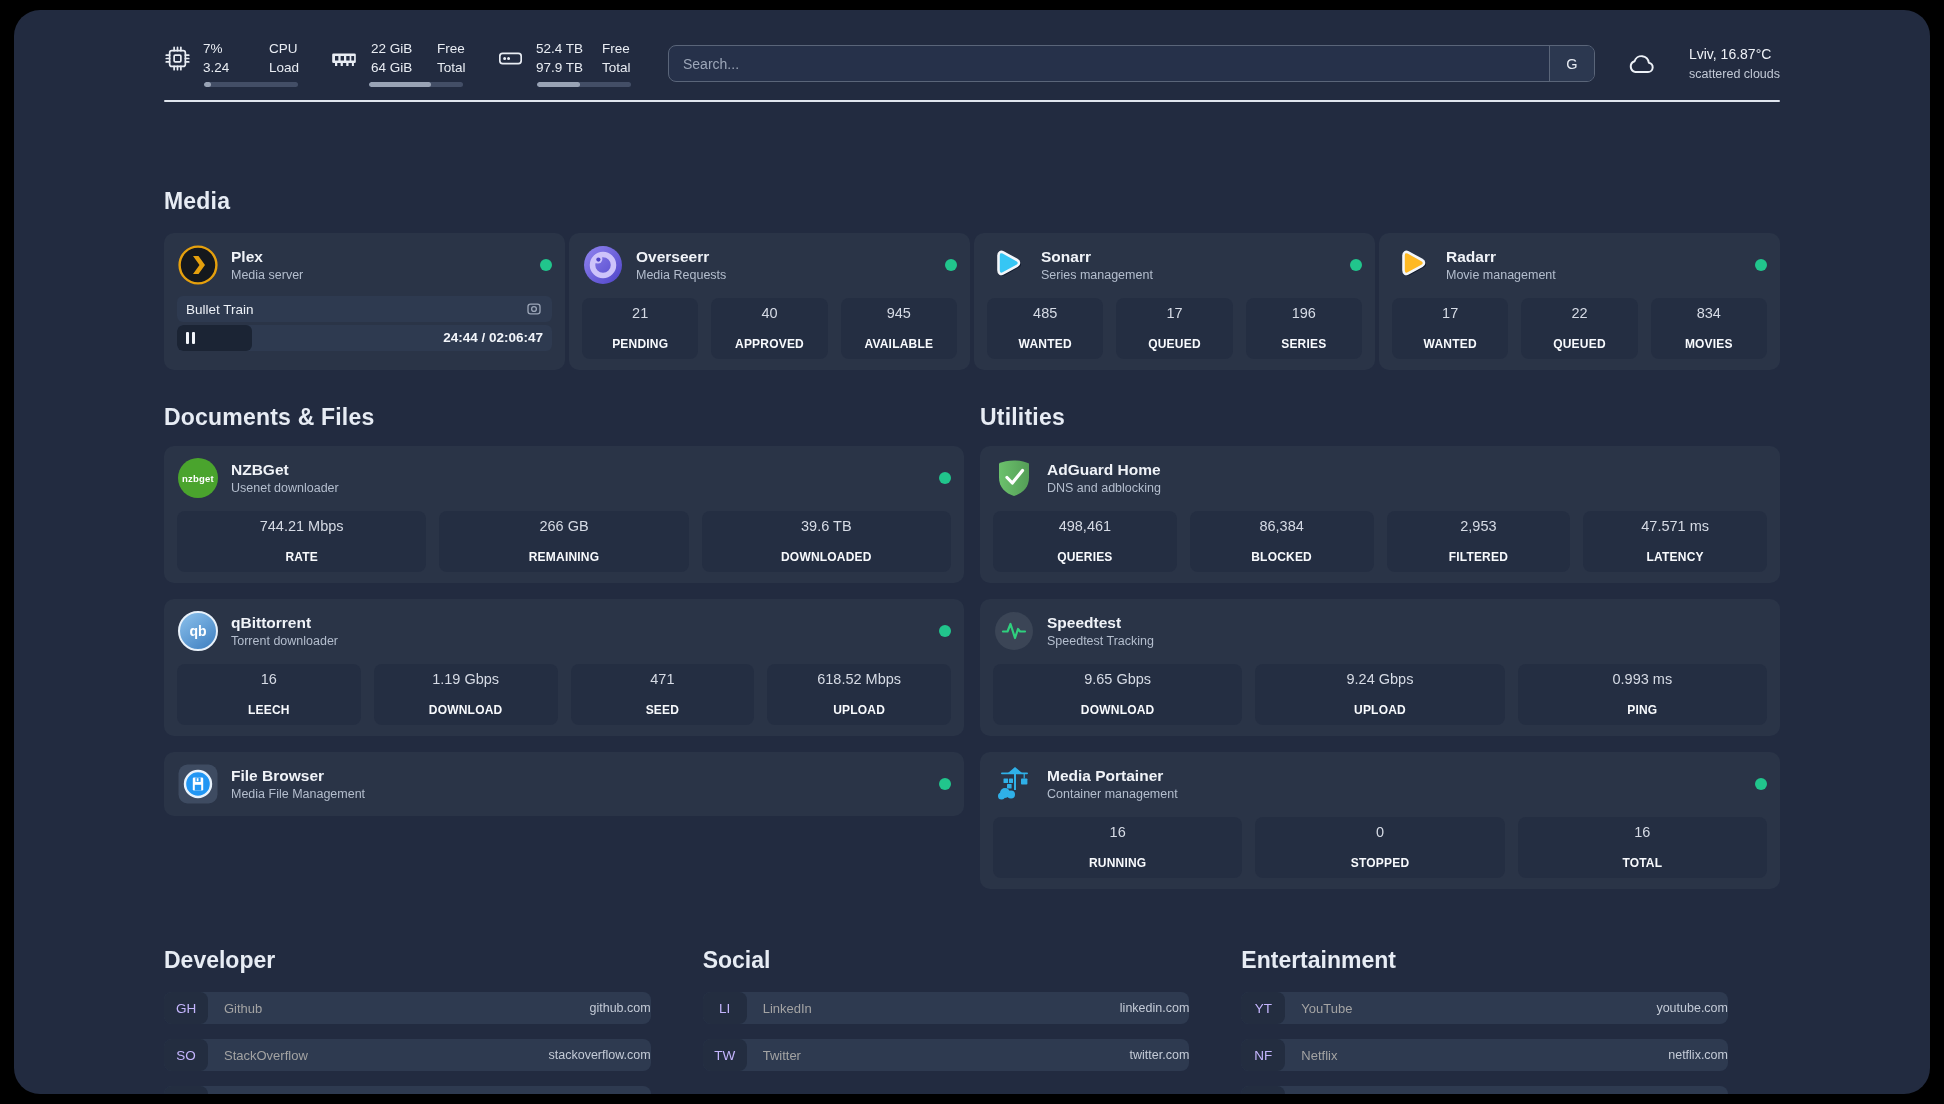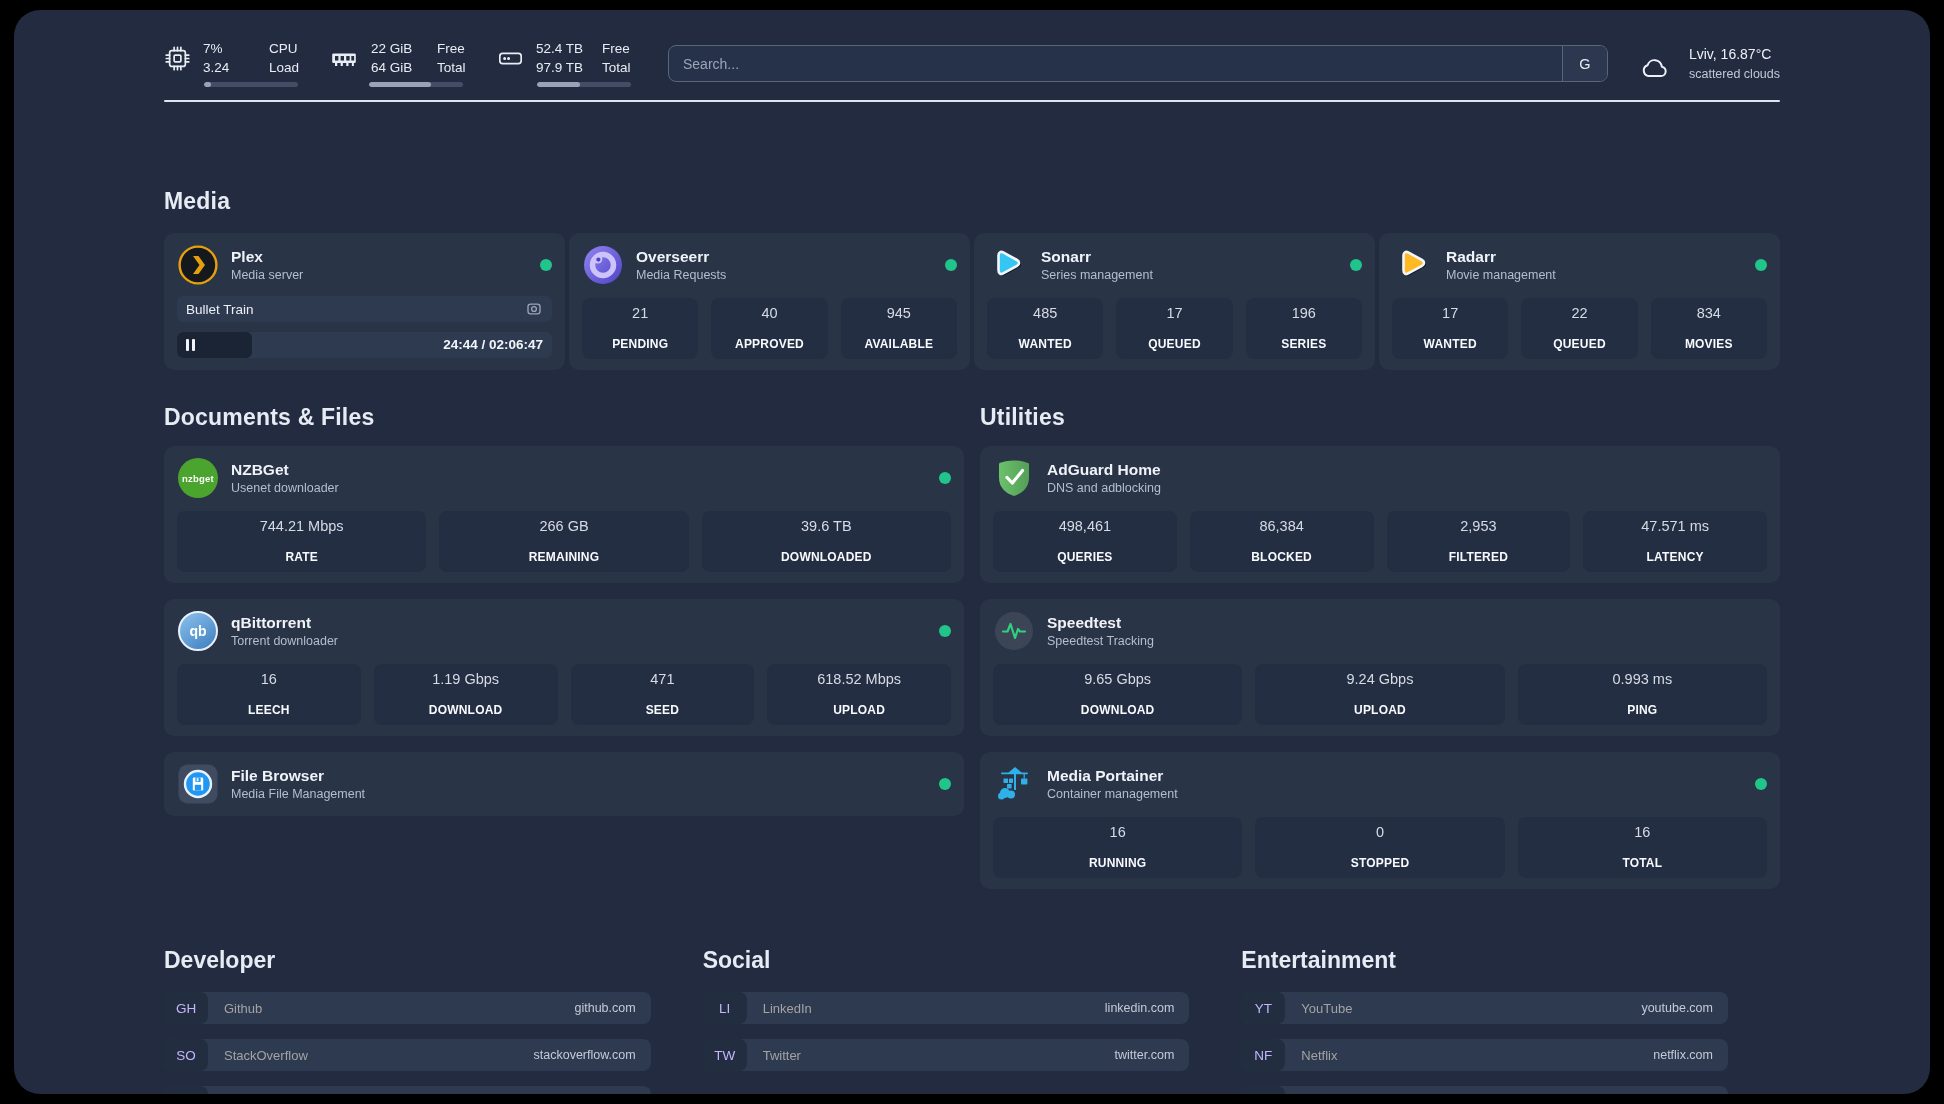--- a/index.html
+++ b/index.html
@@ -13,21 +13,21 @@
 .hicon{display:flex;flex:none;color:#E9EDF4}
 .ss-col{display:flex;flex-direction:column;font-size:13.5px;color:#E9EDF3;line-height:1.35;gap:1px}
 .ss-col.vals{min-width:54px}
 .ss-col.labs{min-width:34px}
 .ss-bar{height:5px;background:#434E66;border-radius:3px;width:94px;margin:5px 0 0 40px;overflow:hidden}
 .ss-fill{height:100%;background:#99A3B5;border-radius:3px}
 .search{flex:1;display:flex;align-items:stretch;height:37px;border:1px solid #5A6579;border-radius:8px;background:#26314A;margin:0 28px 0 6px;overflow:hidden}
 .search input{flex:1;background:transparent;border:none;outline:none;color:#E8ECF3;font-size:14px;padding:0 14px;font-family:inherit}
 .search input::placeholder{color:#9CA6B8}
 .gbox{width:45px;border-left:1px solid #5A6579;background:#2C3850;display:flex;align-items:center;justify-content:center;color:#E8ECF3;font-size:14.5px;cursor:pointer}
-.weather{display:flex;align-items:flex-end;gap:15px}
+.weather{display:flex;align-items:center;gap:28px}
 .wtext{font-size:14px;color:#EFF2F7;line-height:1.5}
 .wsub{font-size:12.5px;color:#C2C9D6}
 .divider{height:2px;background:#DFE5EE;border-radius:2px;margin-top:13px}
 
 .sec-title{font-size:23px;font-weight:600;color:#E7ECF4;letter-spacing:.2px}
 .media-title{margin:86px 0 18px}
 .grid4{display:grid;grid-template-columns:repeat(4,1fr);gap:4px}
 .grid2{display:grid;grid-template-columns:1fr 1fr;gap:16px;margin-top:34px}
 .grid2 .sec-title{margin-bottom:15px}
 .stack{display:flex;flex-direction:column;gap:16px}
@@ -38,36 +38,36 @@
 .app-name{font-size:15.5px;font-weight:700;color:#F0F3F8}
 .app-desc{font-size:12.5px;color:#B4BECE;margin-top:2px}
 .dot{width:12px;height:12px;border-radius:50%;background:#21C58C;margin-left:auto;flex:none}
 .tiles{display:flex;gap:13px;margin-top:12px}
 .tile{flex:1;background:#242E42;border-radius:8px;text-align:center;padding:7px 4px 8px}
 .tile-value{font-size:14.5px;color:#D6DBE5}
 .tile-label{font-size:12px;font-weight:700;color:#F8FAFD;margin-top:16px;letter-spacing:.2px}
 
 .player{margin-top:10px}
 .p-title{height:26px;background:#2E3A50;border-radius:6px;display:flex;align-items:center;justify-content:space-between;padding:0 9px;font-size:13.5px;font-weight:400;color:#ECF0F6}
-.p-progress{position:relative;height:26px;background:#2E3A50;border-radius:6px;margin-top:10px;overflow:hidden}
+.p-progress{position:relative;height:26px;background:#2E3A50;border-radius:6px;margin-top:3px;overflow:hidden}
 .p-fill{position:absolute;left:0;top:0;bottom:0;background:#1B2434;border-radius:6px;display:flex;align-items:center;padding-left:9px;gap:3px}
 .pbar{width:3px;height:12px;background:#F2F5FA;border-radius:1px}
 .p-time{position:absolute;right:9px;top:0;line-height:26px;font-size:13.5px;font-weight:700;color:#F2F5FA}
 
 .circle-badge{width:40px;height:40px;border-radius:50%;display:flex;align-items:center;justify-content:center;font-weight:700;color:#fff}
 .nzb{background:#4AA42D;font-size:9.5px;letter-spacing:.2px}
 .qb{background:linear-gradient(145deg,#8CC1EC,#3D7EC0);border:2px solid #E8F1FA;font-size:14px}
 
 .grid3{display:grid;grid-template-columns:repeat(3,1fr);gap:52px;margin-top:58px;padding-right:52px}
 .lg-title{font-size:23px;font-weight:600;color:#E7ECF4;margin-bottom:18px}
 .links{display:flex;flex-direction:column;gap:15px}
 .link-row{display:flex;align-items:stretch;height:32px;background:#2E3A50;border-radius:8px;cursor:pointer}
 .link-tag{width:44px;background:#232D40;border-radius:8px;display:flex;align-items:center;justify-content:center;font-size:13.5px;font-weight:400;color:#c4b5fd;flex:none}
 .link-name{align-self:center;padding-left:16px;font-size:13px;font-weight:500;color:#a3a3a3}
-.link-url{margin-left:auto;align-self:center;padding-right:15px;font-size:12.5px;color:#C4CBD7}
+.link-url{margin-left:auto;align-self:center;font-size:12.5px;color:#C4CBD7}
 </style>
 </head>
 <body>
 
 <div class="page">
 <div class="content">
 
   <header class="topbar">
 
     <div class="sysstat">

